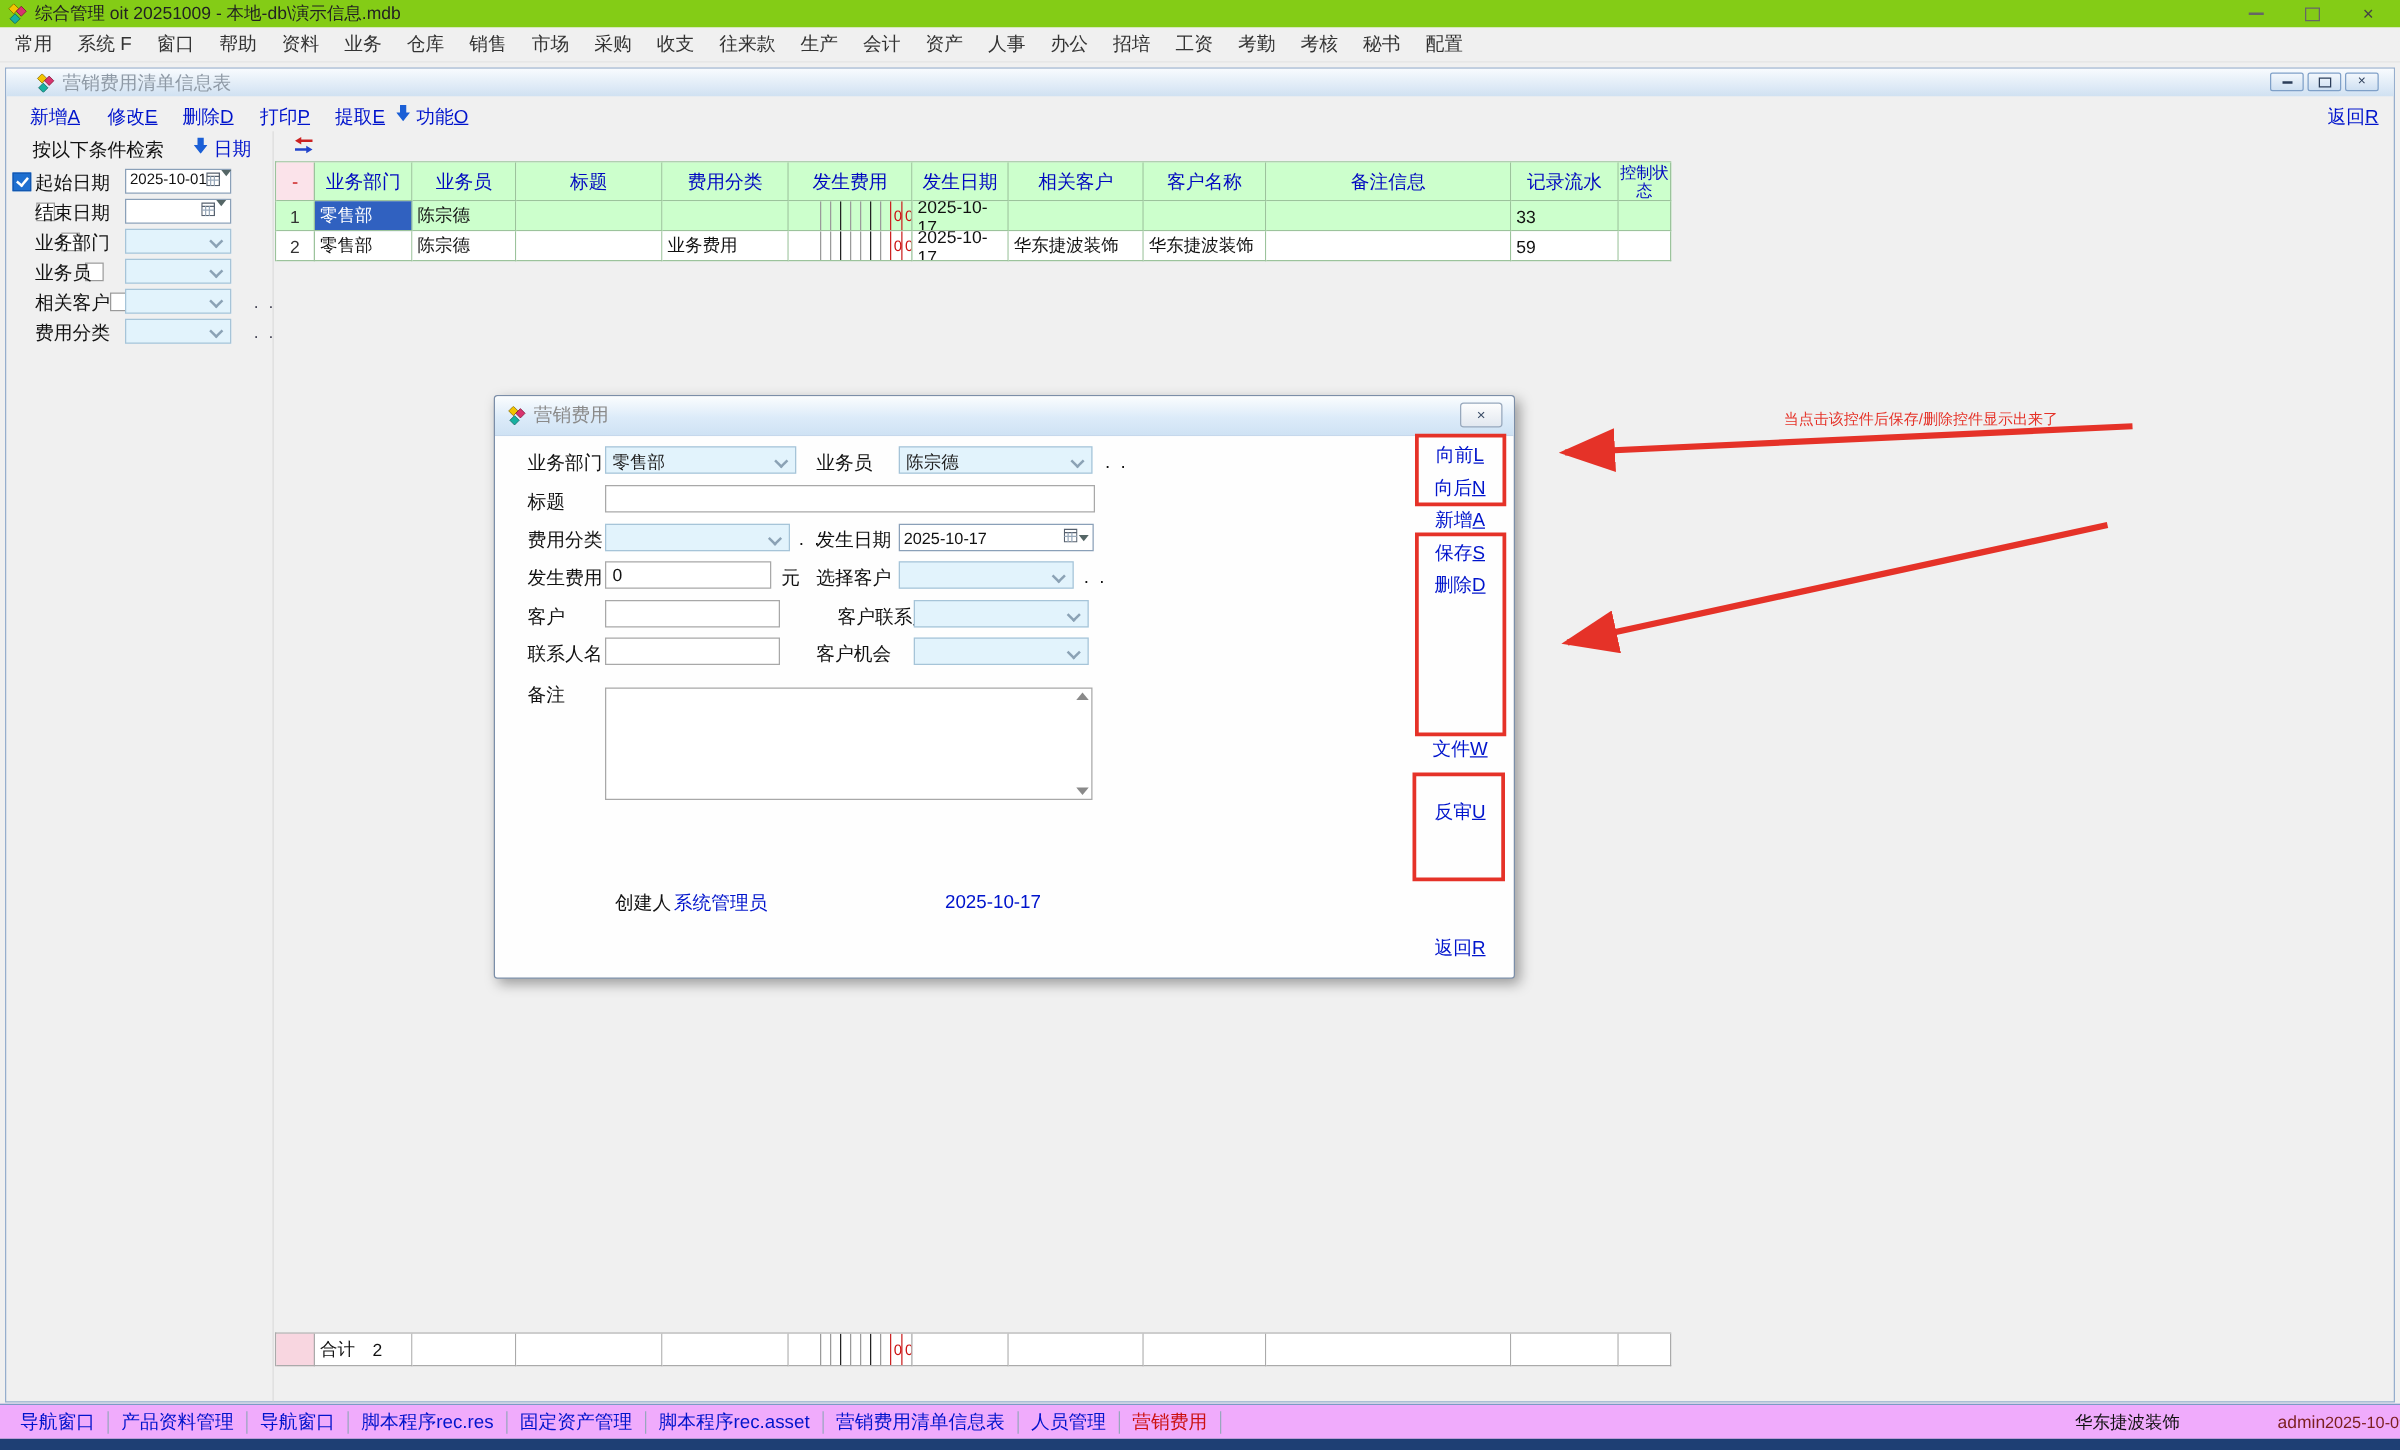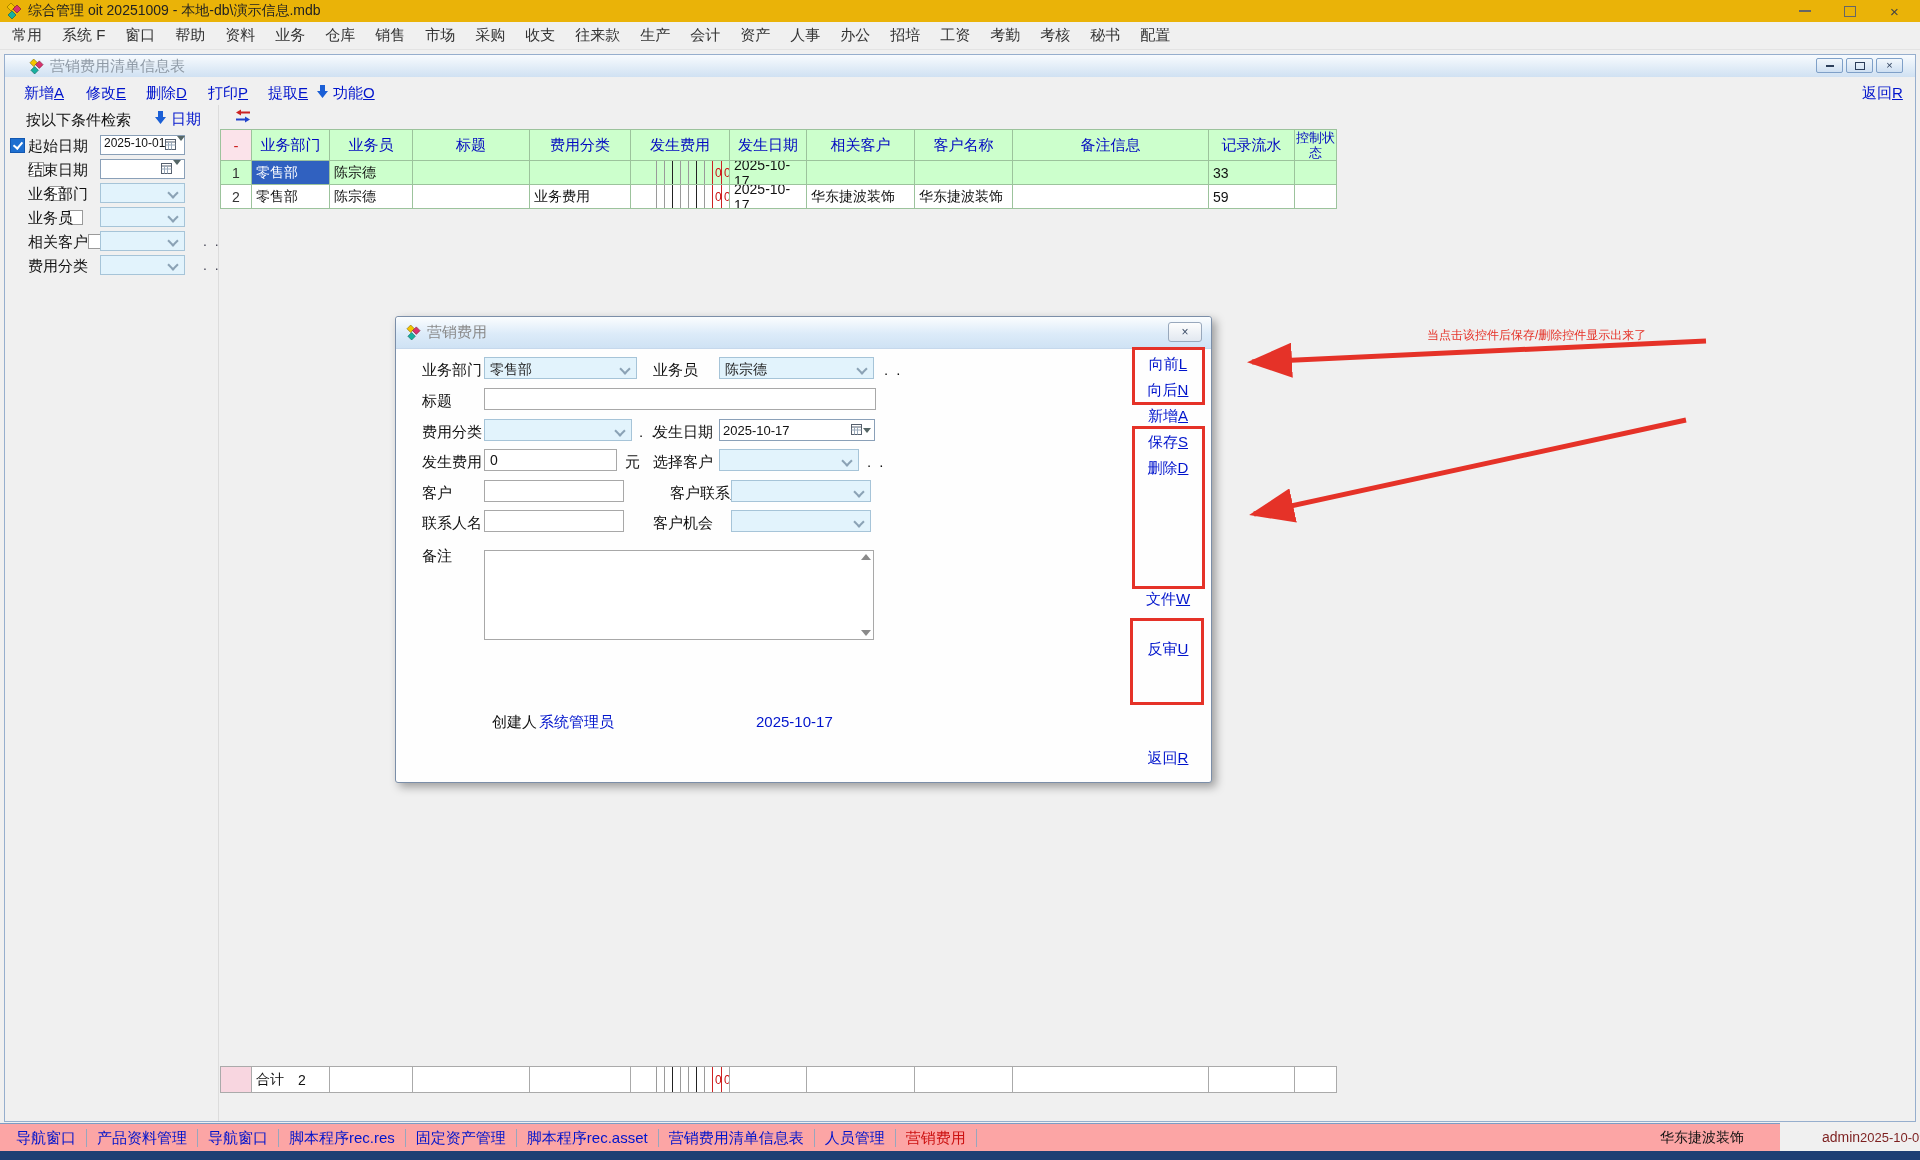--- a/index.html
+++ b/index.html
@@ -1,20 +1,20 @@
 <!DOCTYPE html>
 <html><head>
 <meta charset="utf-8">
 <style>
   html,body{margin:0;padding:0}
   body{width:1920px;height:1160px;position:relative;overflow:hidden;
        font-family:"Liberation Sans","DejaVu Sans",sans-serif;background:#f0f0f0;color:#111}
   .abs{position:absolute}
   
-  .titlebar{left:0;top:0;width:1920px;height:22px;background:#eab308;display:flex;align-items:center}
+  .titlebar{left:0;top:0;width:1920px;height:22px;background:#84cc16;display:flex;align-items:center}
   .apptitle{font-size:14px;color:#222;margin-left:8px;white-space:nowrap}
   .winctl{position:absolute;top:0;width:45px;height:22px;display:flex;align-items:center;justify-content:center}
   .minbar{width:12px;height:2px;background:#666}
   .maxbox{width:10px;height:9px;border:1px solid #666}
   .closex{font-size:15px;color:#444;line-height:1}
   .menubar{left:0;top:22px;width:1920px;height:28px;background:#f0f0f0;display:flex;align-items:center;padding-left:2px;box-sizing:border-box;border-bottom:1px solid #e3e3e3}
   .mi{font-size:15px;color:#333;padding:0 10px;white-space:nowrap}
   
   .mdi{left:4px;top:54px;width:1912px;height:1068px;border:1px solid #96aecd;background:#f0f0f0;box-sizing:border-box}
   .mdititle{left:5px;top:55px;width:1910px;height:22px;background:linear-gradient(#f8fbfe,#d0e1f2);display:flex;align-items:center}
@@ -75,21 +75,21 @@
   .sb-up,.sb-dn{position:absolute;right:2px;width:0;height:0;border-left:5px solid transparent;border-right:5px solid transparent}
   .sb-up{top:3px;border-bottom:6px solid #8a8a8a}
   .sb-dn{bottom:3px;border-top:6px solid #8a8a8a}
   .dlink{position:absolute;font-size:15px;color:#0014cc;white-space:nowrap}
   .dbtn{position:absolute;left:1140px;width:56px;text-align:center;font-size:15px;color:#0014cc;white-space:nowrap;z-index:45}
   
   .redbox{position:absolute;border:3px solid #e53228;z-index:50;box-sizing:border-box}
   .anno{position:absolute;left:1427px;top:327px;font-size:12px;color:#e53228;white-space:nowrap;z-index:50}
   .arrows{position:absolute;left:0;top:0;z-index:55;pointer-events:none}
   
-  .tabbar{left:0;top:1123px;width:1780px;height:28px;background:#fca5a5;border-top:1px solid #7c9cc4;display:flex;align-items:center;box-sizing:border-box;padding-left:6px}
+  .tabbar{left:0;top:1123px;width:1920px;height:28px;background:#f0abfc;border-top:1px solid #7c9cc4;display:flex;align-items:center;box-sizing:border-box;padding-left:6px}
   .tab{font-size:15px;color:#0014cc;padding:0 10px;border-right:1px solid #98a6bd;height:18px;line-height:18px;white-space:nowrap}
   .tab.active{color:#cc1111}
   .statustext{position:absolute;font-size:14px;white-space:nowrap}
   .navystrip{left:0;top:1151px;width:1920px;height:9px;background:#1e3f74}
   .divline{position:absolute;background:#dcdcdc}
 </style>
 </head>
 <body>
 
 

